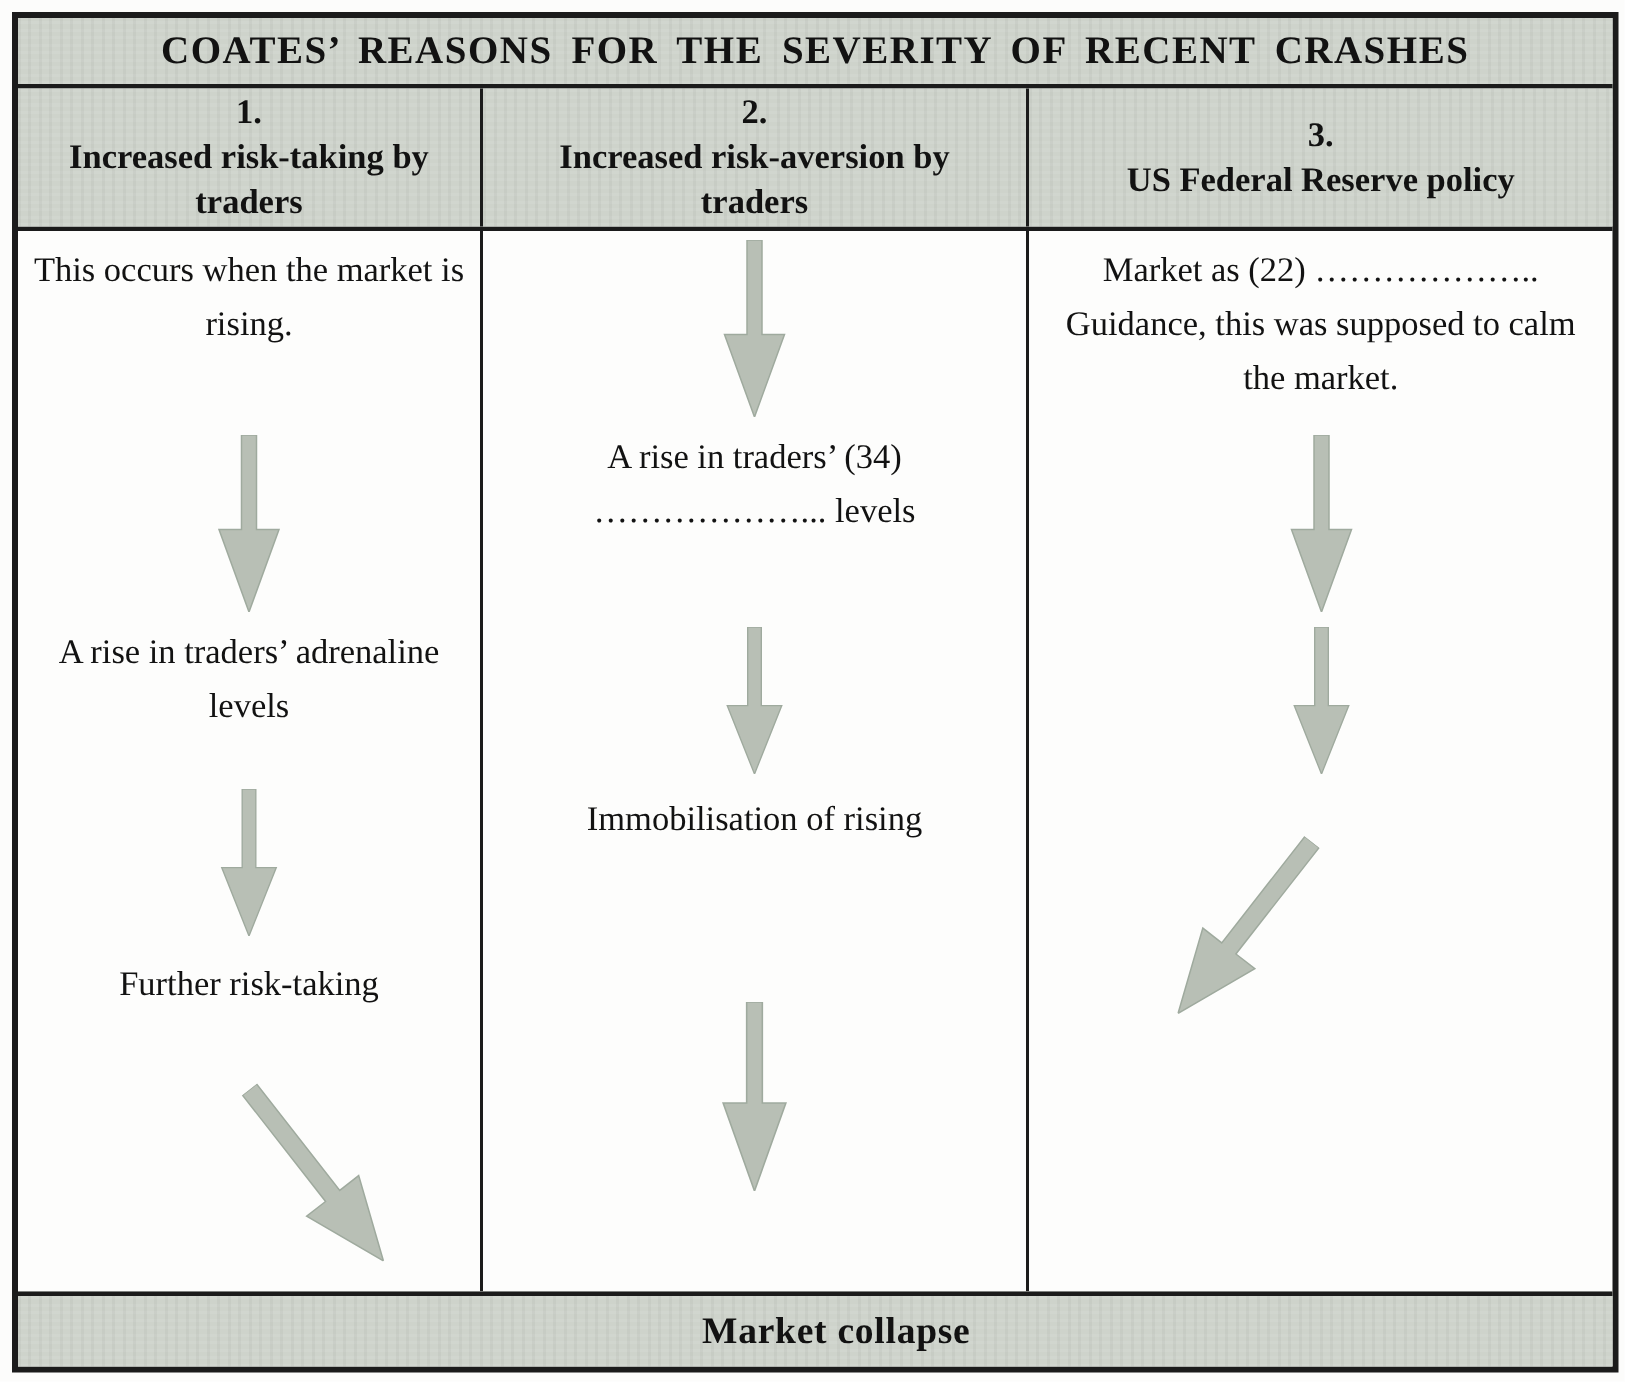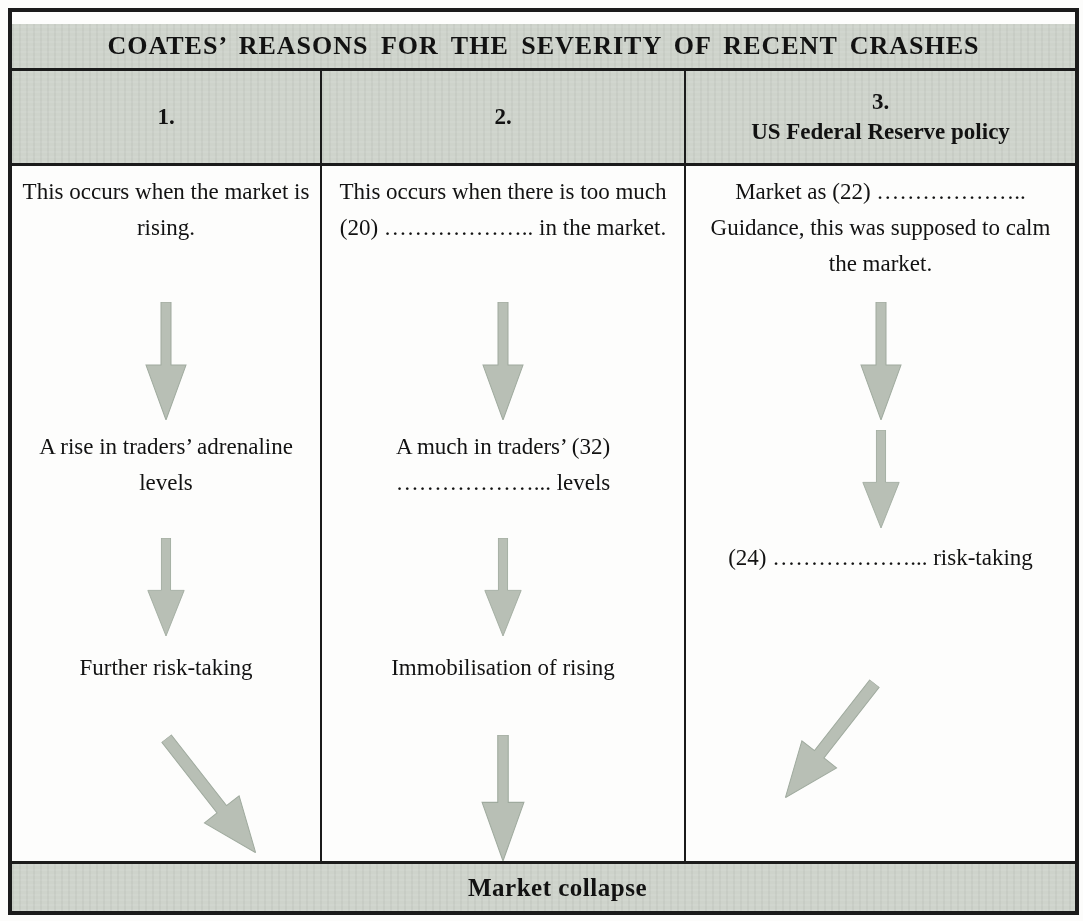--- a/index.html
+++ b/index.html
@@ -30,21 +30,20 @@
       repeating-linear-gradient(0deg, rgba(255,255,255,0.07) 0 2px, transparent 2px 5px);
   }
 
   .title-bar {
     flex: none;
     height: 47px;
     border-bottom: 3px solid var(--border-black, #1b1b1b);
     display: flex;
     align-items: center;
     justify-content: center;
-    margin-top: 12px;
   }
   .title-text {
     font-weight: bold;
     font-size: 26px;
     letter-spacing: 1px;
     word-spacing: 5px;
     white-space: nowrap;
   }
 
   .header-row {
@@ -128,23 +127,25 @@
 <div class="page">
   <div class="table">
 
     <div class="title-bar graybg">
       <div class="title-text">COATES’ REASONS FOR THE SEVERITY OF RECENT CRASHES</div>
     </div>
 
     <div class="header-row">
       <div class="header-cell graybg bdr">
         <div>1.</div>
+        <div>Increased risk-taking by traders</div>
       </div>
       <div class="header-cell graybg bdr">
         <div>2.</div>
+        <div>Increased risk-aversion by traders</div>
       </div>
       <div class="header-cell graybg">
         <div>3.</div>
         <div>US Federal Reserve policy</div>
       </div>
     </div>
 
     <div class="body-row">
 
       <div class="body-col bdr">
@@ -162,27 +163,26 @@
         </div>
         <div class="step slot5"><span>Further risk-taking</span></div>
         <div class="arrow-slot final">
           <svg class="arr arr-diag diag-right" viewBox="0 0 48 145" preserveAspectRatio="none">
               <polygon class="arrow-shape" points="18,0 30,0 30,90 46,90 24,145 2,90 18,90"></polygon>
             </svg>
         </div>
       </div>
 
       <div class="body-col bdr">
-        <div class="step slot1"><span>This occurs when there is too much (</span><b>20</b><span>) ……………….. in the market.</span></div>
         <div class="arrow-slot">
           <svg class="arr arr1" viewBox="0 0 44 116" preserveAspectRatio="none">
               <polygon class="arrow-shape" points="17,0 27,0 27,62 42,62 22,116 2,62 17,62"></polygon>
             </svg>
         </div>
-        <div class="step slot3"><span>A much in traders’ (</span><b>32</b><span>) ………………... levels</span></div>
+        <div class="step slot3"><span>A rise in traders’ (</span><b>34</b><span>) ………………... levels</span></div>
         <div class="arrow-slot">
           <svg class="arr arr2" viewBox="0 0 44 116" preserveAspectRatio="none">
               <polygon class="arrow-shape" points="17,0 27,0 27,62 42,62 22,116 2,62 17,62"></polygon>
             </svg>
         </div>
         <div class="step slot5"><span>Immobilisation of rising</span></div>
         <div class="arrow-slot final">
           <svg class="arr arr-final-v" viewBox="0 0 44 116" preserveAspectRatio="none">
               <polygon class="arrow-shape" points="17,0 27,0 27,62 42,62 22,116 2,62 17,62"></polygon>
             </svg>
@@ -194,21 +194,20 @@
         <div class="arrow-slot">
           <svg class="arr arr1" viewBox="0 0 44 116" preserveAspectRatio="none">
               <polygon class="arrow-shape" points="17,0 27,0 27,62 42,62 22,116 2,62 17,62"></polygon>
             </svg>
         </div>
         <div class="arrow-slot">
           <svg class="arr arr2" viewBox="0 0 44 116" preserveAspectRatio="none">
               <polygon class="arrow-shape" points="17,0 27,0 27,62 42,62 22,116 2,62 17,62"></polygon>
             </svg>
         </div>
-        <div class="step slot5"><span>(</span><b>24</b><span>) ………………... risk-taking</span></div>
         <div class="arrow-slot final">
           <svg class="arr arr-diag diag-left" viewBox="0 0 48 145" preserveAspectRatio="none">
               <polygon class="arrow-shape" points="18,0 30,0 30,90 46,90 24,145 2,90 18,90"></polygon>
             </svg>
         </div>
       </div>
 
     </div>
 
     <div class="footer-bar graybg">

